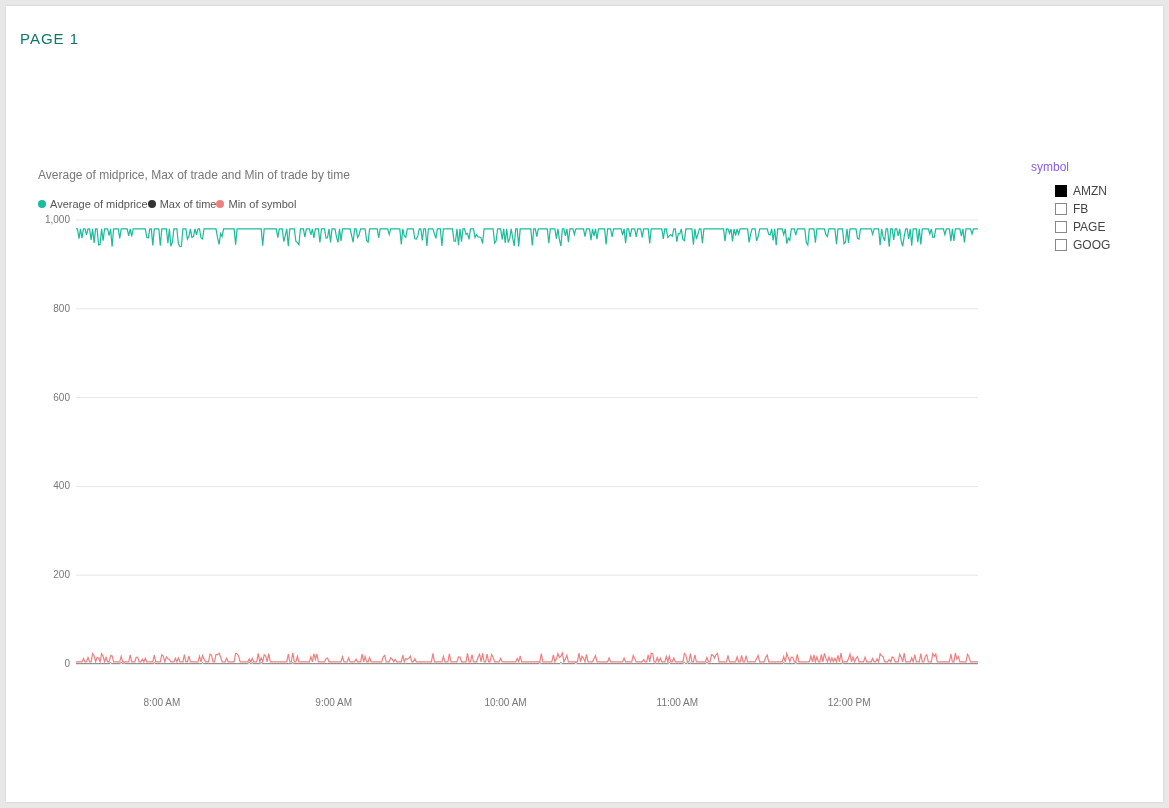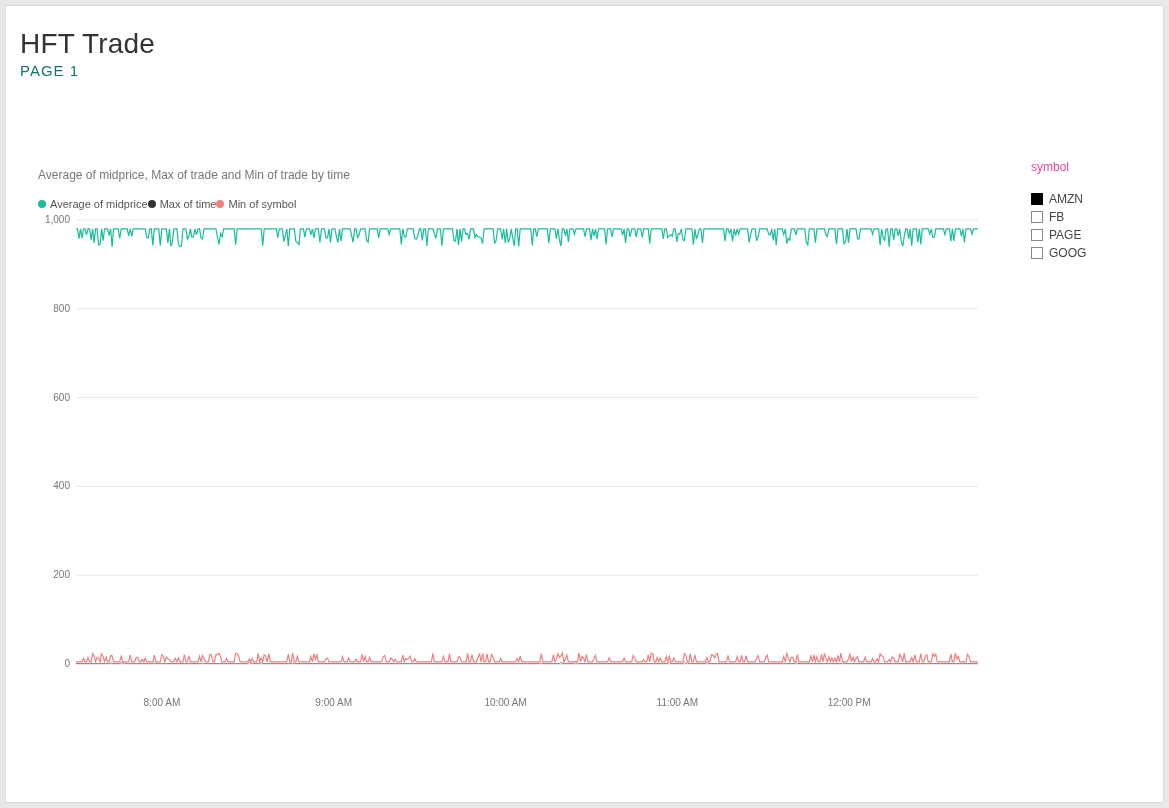--- a/index.html
+++ b/index.html
@@ -70,30 +70,31 @@
   }
   .slicer {
     position: absolute;
     right: 22px;
     top: 154px;
     width: 110px;
     font-size: 12px;
   }
   .slicer-title {
     font-size: 12px;
-    color: #ec4899;
-    margin-bottom: 16px;
+    color: #8b5cf6;
+    margin-bottom: 8px;
   }
   .slicer-item {
     display: flex;
     align-items: center;
     gap: 6px;
     line-height: 18px;
     color: #444;
     cursor: pointer;
+    margin-left: 24px;
   }
   .slicer-box {
     width: 10px;
     height: 10px;
     border: 1px solid #888;
     background: #fff;
     display: inline-block;
   }
   .slicer-box.checked {
     background: #000;
@@ -101,21 +102,20 @@
   }
   .axis-text { font-size: 10px; fill: #777; }
   .grid-line { stroke: #e6e6e6; stroke-width: 1; }
 </style>
 </head>
 <body>
 
 <div class="canvas">
 
   <div class="title-block">
-    <h1>HFT Trade</h1>
     <div class="subtitle">PAGE 1</div>
   </div>
 
   <div class="chart-title">Average of midprice, Max of trade and Min of trade by time</div>
 
   <div class="legend">
     <div class="item">
       <span class="swatch" style="background:#1abc9c"></span>
       <span>Average of midprice</span>
     </div>

